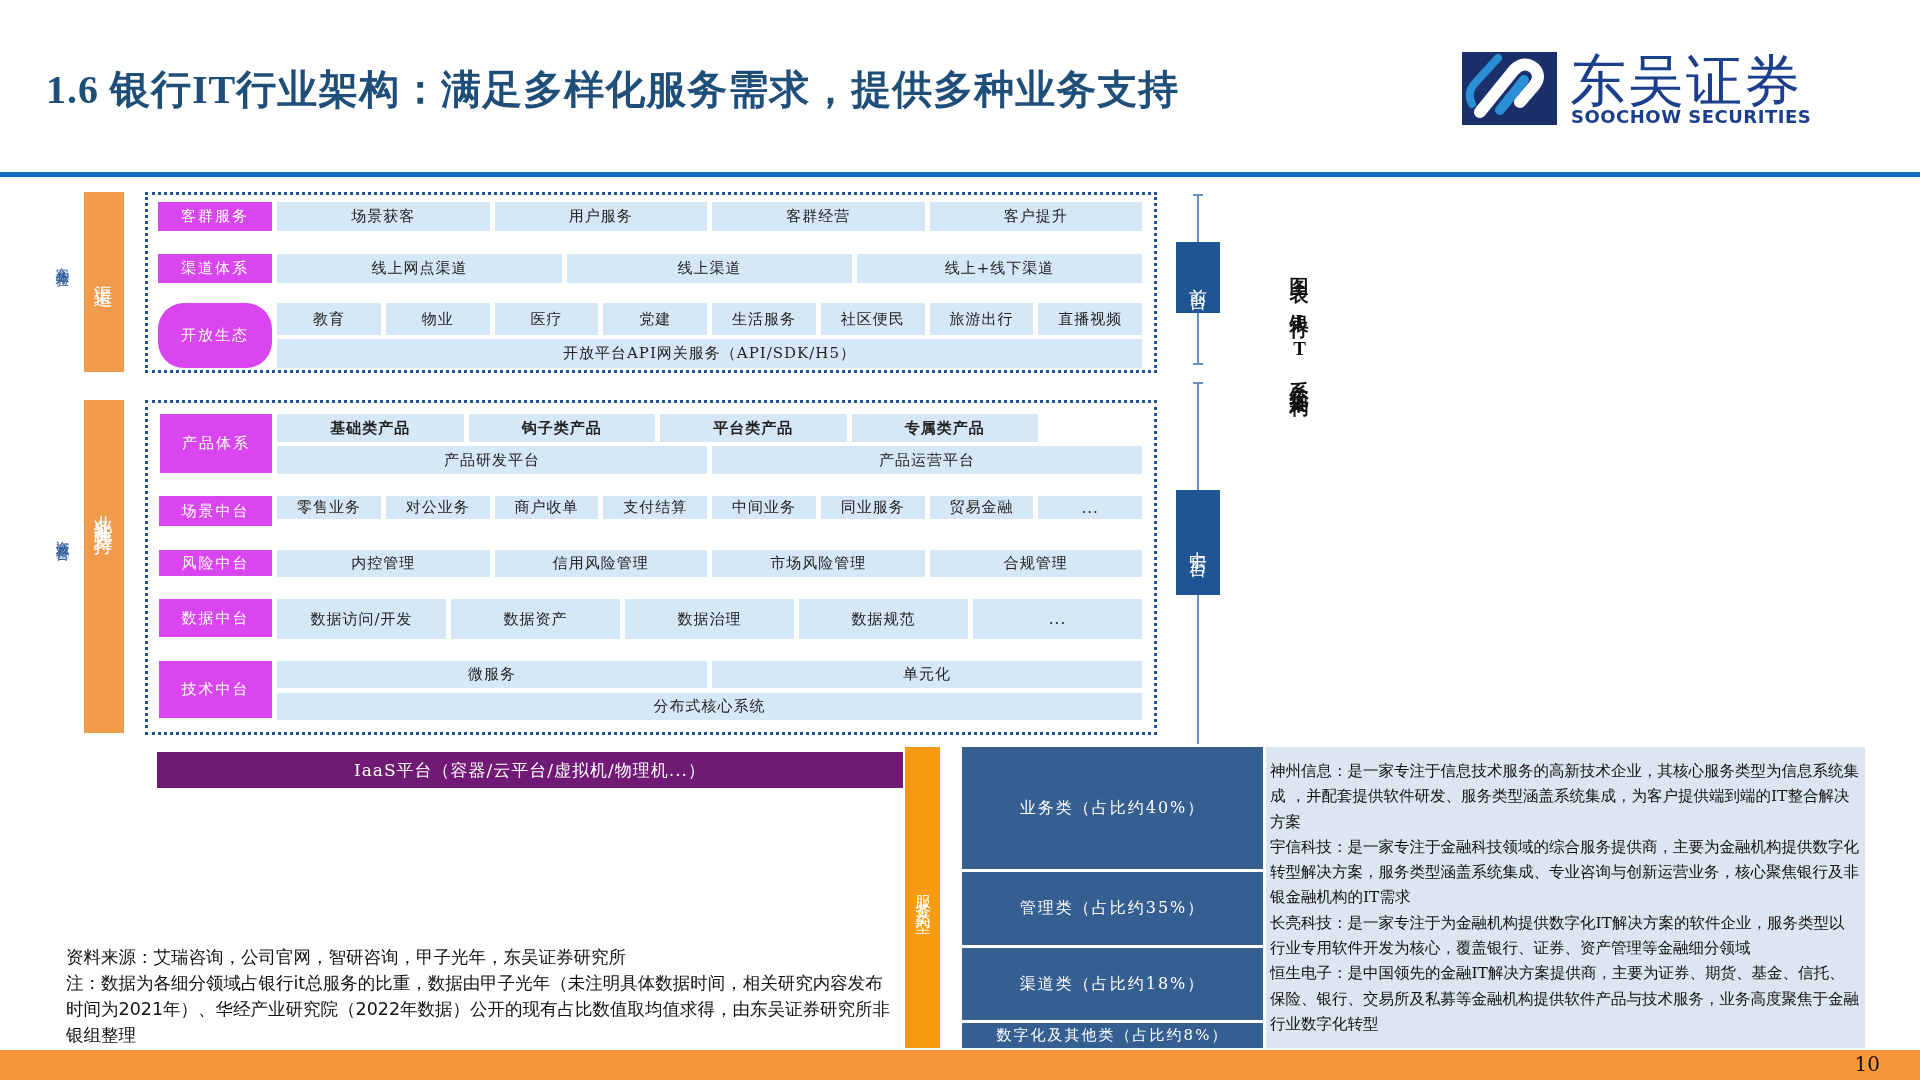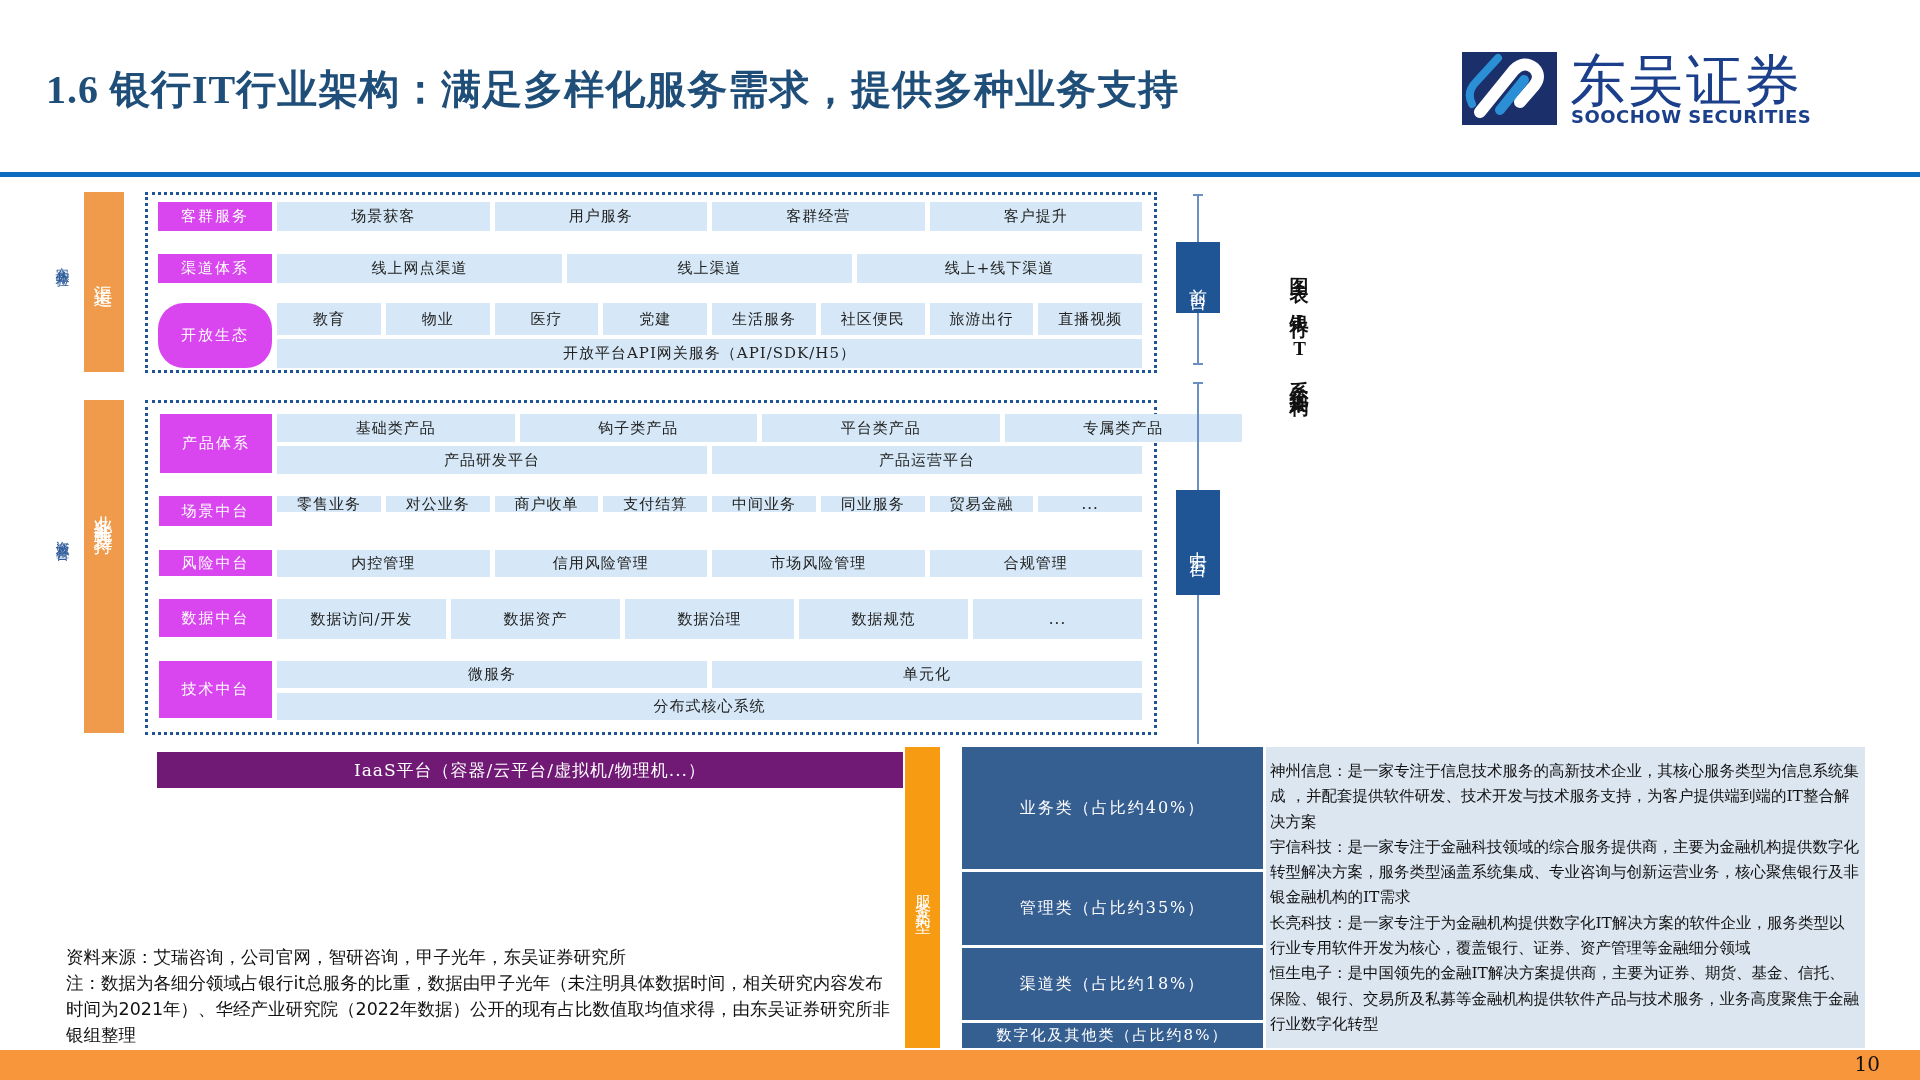--- a/index.html
+++ b/index.html
@@ -105,33 +105,33 @@
   <div class="cell">生活服务</div>
   <div class="cell">社区便民</div>
   <div class="cell">旅游出行</div>
   <div class="cell">直播视频</div>
 </div>
 <div class="abs cell" style="left:277px; top:339px; width:865px; height:29px;">开放平台API网关服务（API/SDK/H5）</div>
 
 <div class="abs frame" style="left:145px; top:400px; width:1012px; height:335px;"></div>
 
 <div class="abs label" style="left:160px; top:414px; width:112px; height:59px;">产品体系</div>
-<div class="abs row" style="left:277px; top:414px; width:965px; height:28px;">
+<div class="abs row" style="left:277px; top:414px; width:761px; height:28px;font-weight:bold;">
   <div class="cell">基础类产品</div>
   <div class="cell">钩子类产品</div>
   <div class="cell">平台类产品</div>
   <div class="cell">专属类产品</div>
 </div>
 <div class="abs row" style="left:277px; top:446px; width:865px; height:28px;">
   <div class="cell">产品研发平台</div>
   <div class="cell">产品运营平台</div>
 </div>
 
 <div class="abs label" style="left:159px; top:496px; width:113px; height:30px;">场景中台</div>
-<div class="abs row" style="left:277px; top:496px; width:865px; height:16px;">
+<div class="abs row" style="left:277px; top:496px; width:865px; height:23px;">
   <div class="cell">零售业务</div>
   <div class="cell">对公业务</div>
   <div class="cell">商户收单</div>
   <div class="cell">支付结算</div>
   <div class="cell">中间业务</div>
   <div class="cell">同业服务</div>
   <div class="cell">贸易金融</div>
   <div class="cell">...</div>
 </div>
 
@@ -178,21 +178,21 @@
 
 <div class="abs svc-bar">
   <span>服务类型</span>
 </div>
 <div class="abs svc-block" style="top:747px; height:122px;">业务类（占比约40%）</div>
 <div class="abs svc-block" style="top:872px; height:73px;">管理类（占比约35%）</div>
 <div class="abs svc-block" style="top:948px; height:72px;">渠道类（占比约18%）</div>
 <div class="abs svc-block" style="top:1023px; height:25px; font-size:15px;">数字化及其他类（占比约8%）</div>
 
 <div class="abs desc-panel">
-  <p>神州信息：是一家专注于信息技术服务的高新技术企业，其核心服务类型为信息系统集成 ，并配套提供软件研发、技术开发与技术服务支持，为客户提供端到端的IT整合解决方案</p>
+  <p>神州信息：是一家专注于信息技术服务的高新技术企业，其核心服务类型为信息系统集成 ，并配套提供软件研发、服务类型涵盖系统集成，为客户提供端到端的IT整合解决方案</p>
   <p>宇信科技：是一家专注于金融科技领域的综合服务提供商，主要为金融机构提供数字化转型解决方案，服务类型涵盖系统集成、专业咨询与创新运营业务，核心聚焦银行及非银金融机构的IT需求</p>
   <p>长亮科技：是一家专注于为金融机构提供数字化IT解决方案的软件企业，服务类型以行业专用软件开发为核心，覆盖银行、证券、资产管理等金融细分领域</p>
   <p>恒生电子：是中国领先的金融IT解决方案提供商，主要为证券、期货、基金、信托、保险、银行、交易所及私募等金融机构提供软件产品与技术服务，业务高度聚焦于金融行业数字化转型</p>
 </div>
 
 <div class="abs source">
   <div>资料来源：艾瑞咨询，公司官网，智研咨询，甲子光年，东吴证券研究所</div>
   <div>注：数据为各细分领域占银行it总服务的比重，数据由甲子光年（未注明具体数据时间，相关研究内容发布时间为2021年）、华经产业研究院（2022年数据）公开的现有占比数值取均值求得，由东吴证券研究所非银组整理</div>
 </div>
 

